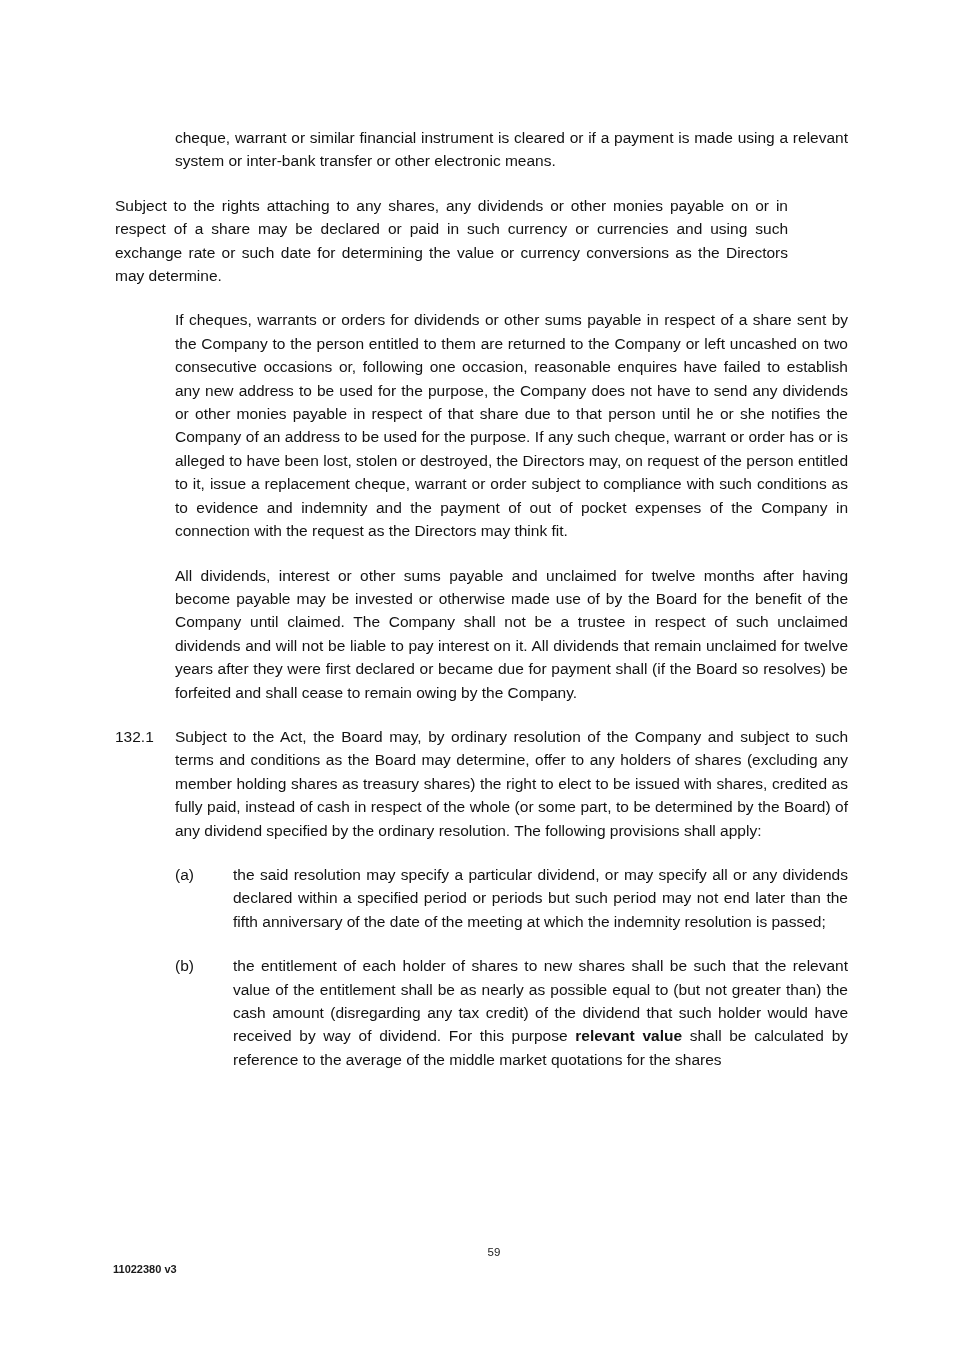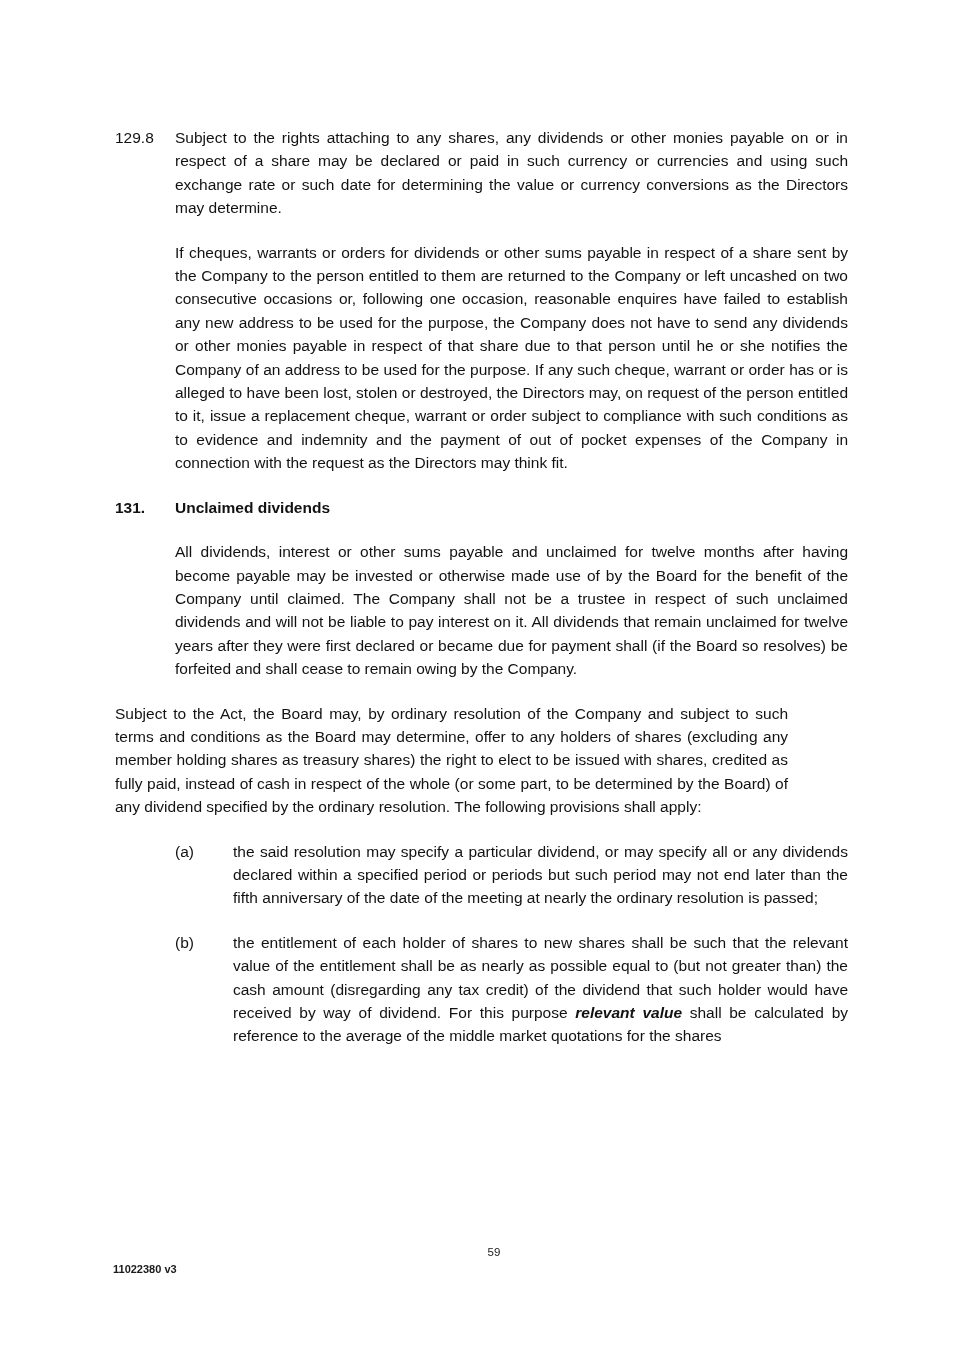--- a/index.html
+++ b/index.html
@@ -38,21 +38,21 @@
     display: flex;
   }
   .sublabel {
     width: 58px;
     flex-shrink: 0;
   }
   .subbody {
     width: 615px;
     text-align: justify;
   }
-  b { font-weight: bold; font-style: italic; }
+  b { font-weight: bold; }
   .footer-pagenum {
     position: absolute;
     top: 1246px;
     left: 0;
     width: 988px;
     text-align: center;
     font-size: 11.5px;
     color: #1a1a1a;
   }
   .footer-ref {
@@ -62,53 +62,53 @@
     font-size: 11px;
     color: #1a1a1a;
     font-weight: bold;
   }
 </style>
 </head>
 <body>
 
 <div class="doc">
 
+  <div class="row">
+    <span class="num"></span>
+    <p class="body">cheque, warrant or similar financial instrument is cleared or if a payment is made using a relevant system or inter-bank transfer or other electronic means.</p>
+  </div>
 
   <div class="row">
-    <span class="num">129.8</span>
     <p class="body">Subject to the rights attaching to any shares, any dividends or other monies payable on or in respect of a share may be declared or paid in such currency or currencies and using such exchange rate or such date for determining the value or currency conversions as the Directors may determine.</p>
   </div>
 
 
   <div class="row">
     <span class="num"></span>
     <p class="body">If cheques, warrants or orders for dividends or other sums payable in respect of a share sent by the Company to the person entitled to them are returned to the Company or left uncashed on two consecutive occasions or, following one occasion, reasonable enquires have failed to establish any new address to be used for the purpose, the Company does not have to send any dividends or other monies payable in respect of that share due to that person until he or she notifies the Company of an address to be used for the purpose. If any such cheque, warrant or order has or is alleged to have been lost, stolen or destroyed, the Directors may, on request of the person entitled to it, issue a replacement cheque, warrant or order subject to compliance with such conditions as to evidence and indemnity and the payment of out of pocket expenses of the Company in connection with the request as the Directors may think fit.</p>
   </div>
 
-  <div class="row">
-    <span class="num heading">131.</span>
-    <p class="body nojust heading">Unclaimed dividends</p>
-  </div>
 
   <div class="row">
     <span class="num"></span>
     <p class="body">All dividends, interest or other sums payable and unclaimed for twelve months after having become payable may be invested or otherwise made use of by the Board for the benefit of the Company until claimed. The Company shall not be a trustee in respect of such unclaimed dividends and will not be liable to pay interest on it. All dividends that remain unclaimed for twelve years after they were first declared or became due for payment shall (if the Board so resolves) be forfeited and shall cease to remain owing by the Company.</p>
   </div>
 
 
   <div class="row">
+    <span class="num">132.1</span>
     <p class="body">Subject to the Act, the Board may, by ordinary resolution of the Company and subject to such terms and conditions as the Board may determine, offer to any holders of shares (excluding any member holding shares as treasury shares) the right to elect to be issued with shares, credited as fully paid, instead of cash in respect of the whole (or some part, to be determined by the Board) of any dividend specified by the ordinary resolution. The following provisions shall apply:</p>
   </div>
 
   <div class="row">
     <span class="num"></span>
     <div class="body nojust">
       <div class="subrow">
         <span class="sublabel">(a)</span>
-        <p class="subbody">the said resolution may specify a particular dividend, or may specify all or any dividends declared within a specified period or periods but such period may not end later than the fifth anniversary of the date of the meeting at nearly the ordinary resolution is passed;</p>
+        <p class="subbody">the said resolution may specify a particular dividend, or may specify all or any dividends declared within a specified period or periods but such period may not end later than the fifth anniversary of the date of the meeting at which the indemnity resolution is passed;</p>
       </div>
     </div>
   </div>
 
   <div class="row">
     <span class="num"></span>
     <div class="body nojust">
       <div class="subrow">
         <span class="sublabel">(b)</span>
         <p class="subbody"><span>the entitlement of each holder of shares to new shares shall be such that the relevant value of the entitlement shall be as nearly as possible equal to (but not greater than) the cash amount (disregarding any tax credit) of the dividend that such holder would have received by way of dividend. For this purpose </span><b>relevant value</b><span> shall be calculated by reference to the average of the middle market quotations for the shares</span></p>

